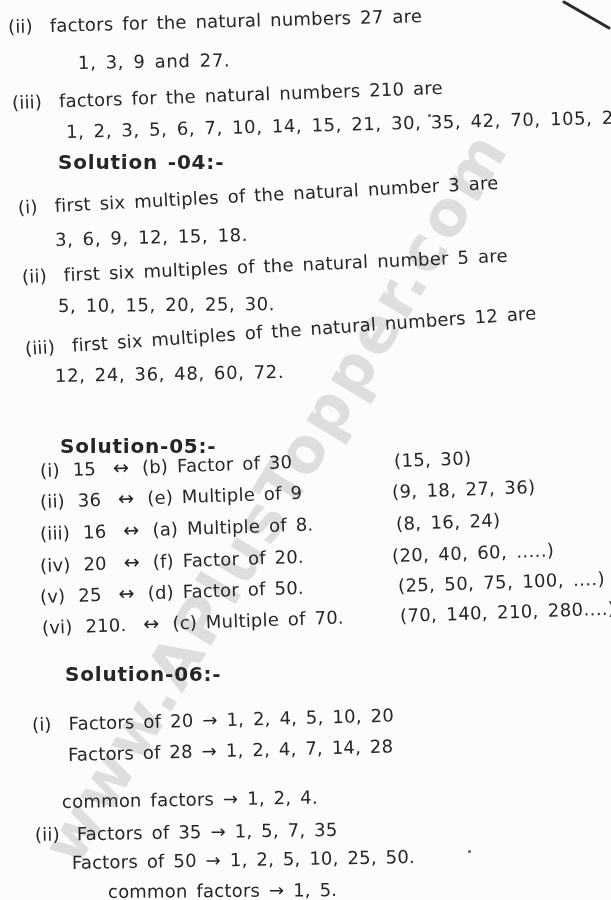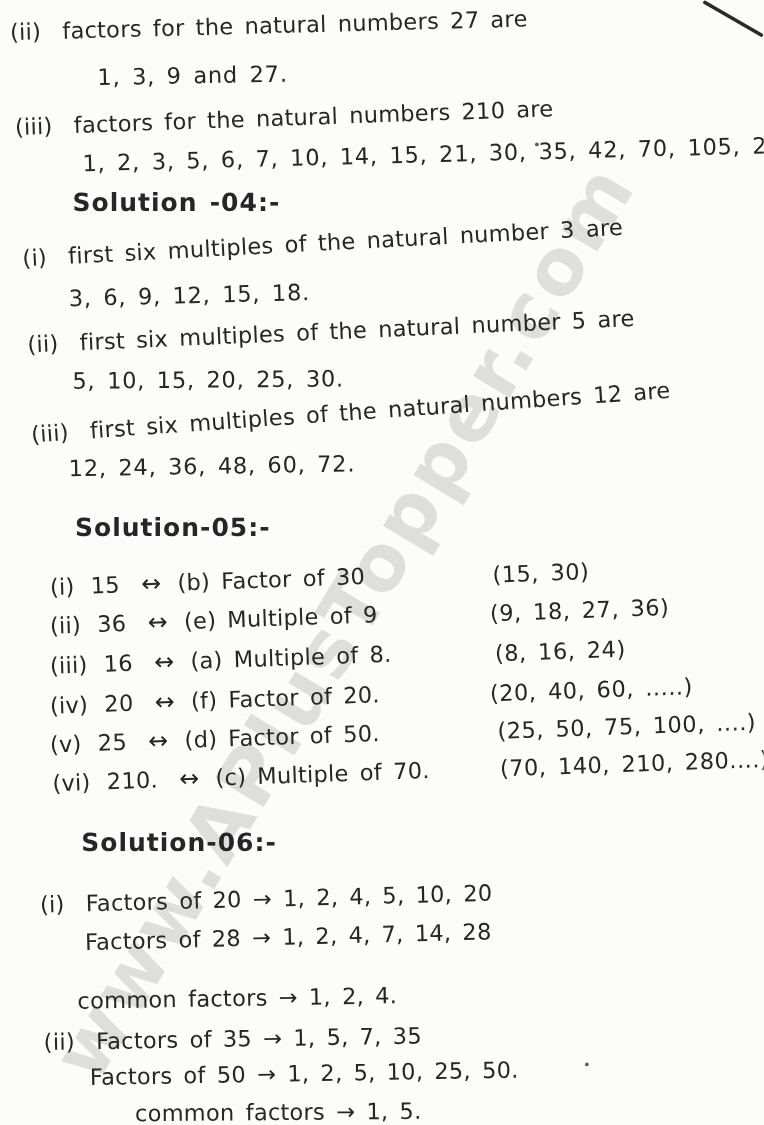--- a/index.html
+++ b/index.html
@@ -81,21 +81,21 @@
   <span>first six multiples of the natural number 5 are</span>
 </div>
 <div class="line vals r05" style="left:58px;top:295px;">5, 10, 15, 20, 25, 30.</div>
 
 <div class="line row r4" style="left:25px;top:338px;">
   <span class="gap-m">(iii)</span>
   <span>first six multiples of the natural numbers 12 are</span>
 </div>
 <div class="line vals r1" style="left:55px;top:365px;">12, 24, 36, 48, 60, 72.</div>
 
-<div class="line heading" style="left:20px;top:410px;text-align:right;">Solution-05:-</div>
+<div class="line heading" style="left:20px;top:434px;text-align:right;">Solution-05:-</div>
 
 <div class="line row r2" style="left:40px;top:459px;">
   <span class="gap-s">(i)</span>
   <span class="gap-m">15</span>
   <span class="arrow gap-s">↔</span>
   <span>(b) Factor of 30</span>
 </div>
 <div class="line set r2" style="left:394px;top:450px;">(15, 30)</div>
 
 <div class="line row r2" style="left:40px;top:490px;">

